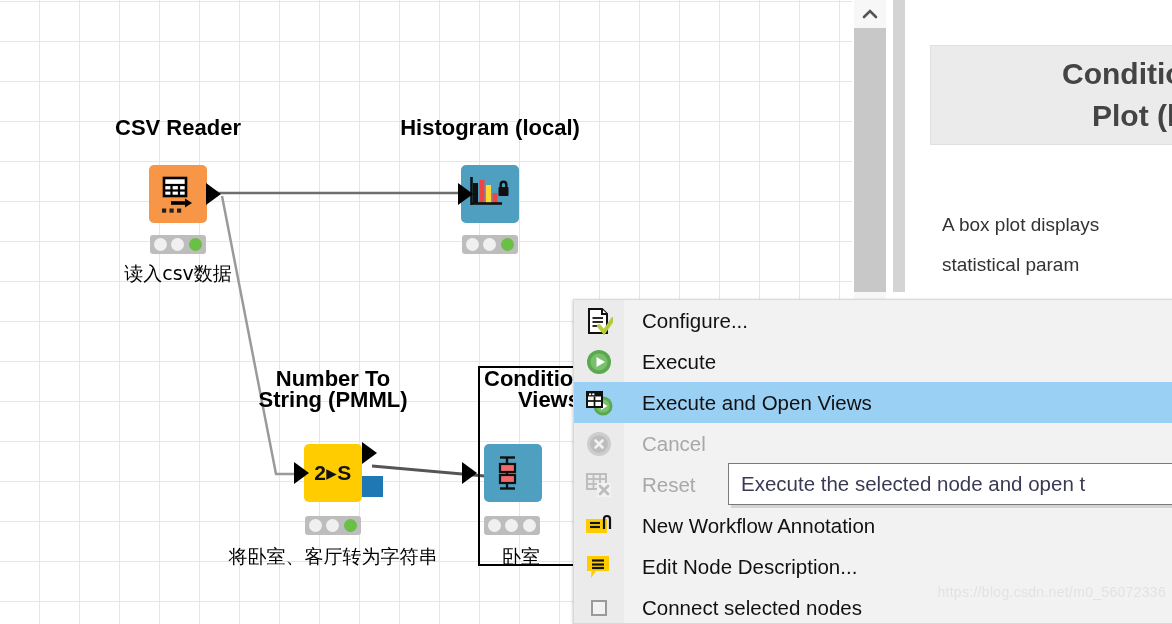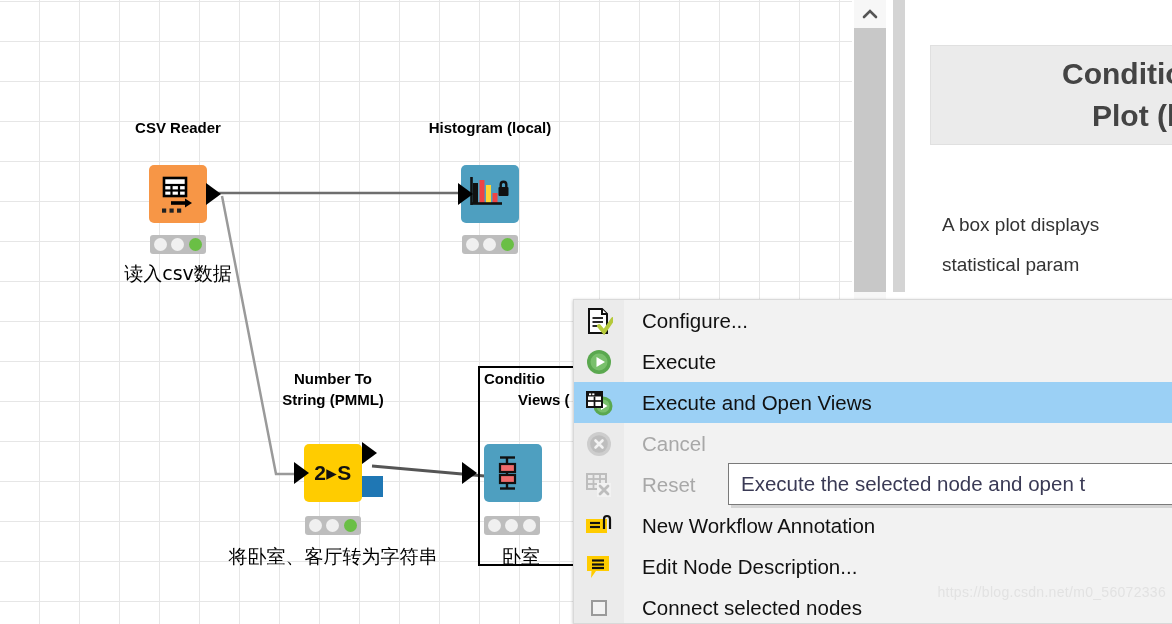--- a/index.html
+++ b/index.html
@@ -19,21 +19,21 @@
     background-size:40px 40px;
     background-position:-1px 1px;
     overflow:hidden;
   }
 
   
   .node{position:absolute;}
   .node-title{
     position:absolute;left:50%;transform:translateX(-50%);
     white-space:nowrap;text-align:center;
-    font-weight:bold;font-size:15px;color:#000;
+    font-weight:bold;font-size:22px;color:#000;
     line-height:19px;
   }
   .node-title.two{line-height:21px;}
   .node-box{
     position:absolute;left:50%;transform:translateX(-50%);
     width:58px;height:58px;border-radius:5px;
     display:flex;align-items:center;justify-content:center;
   }
   .node-status{
     position:absolute;left:50%;transform:translateX(-50%);

